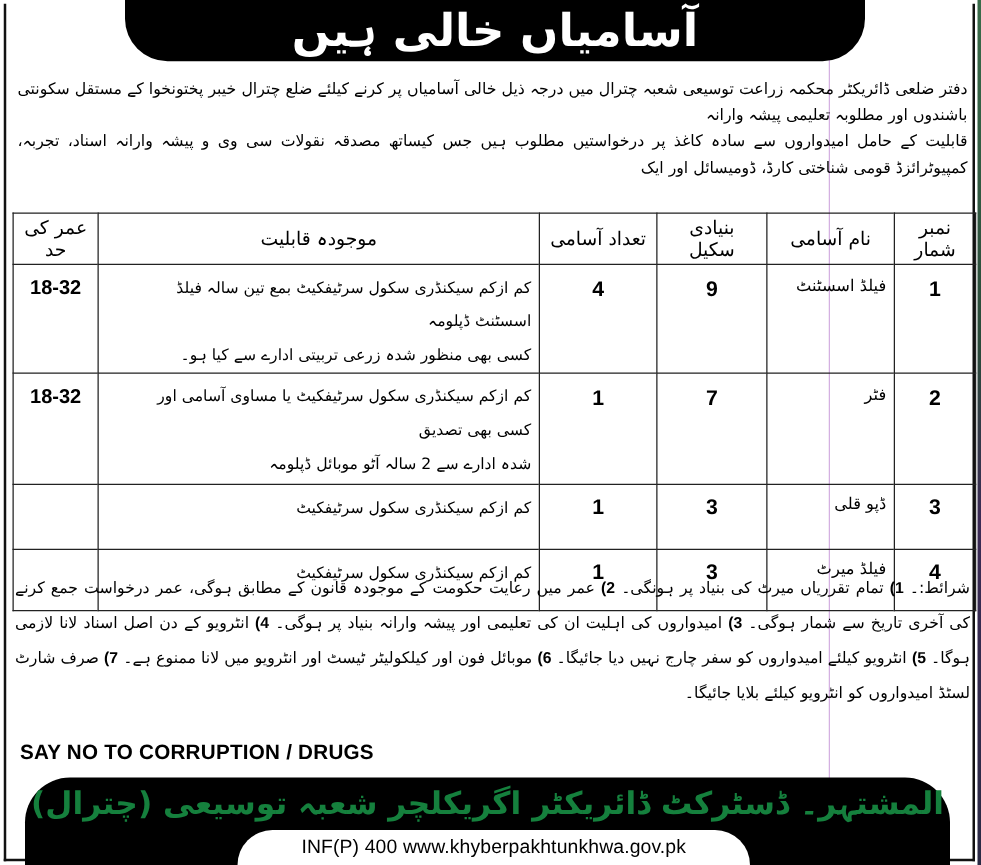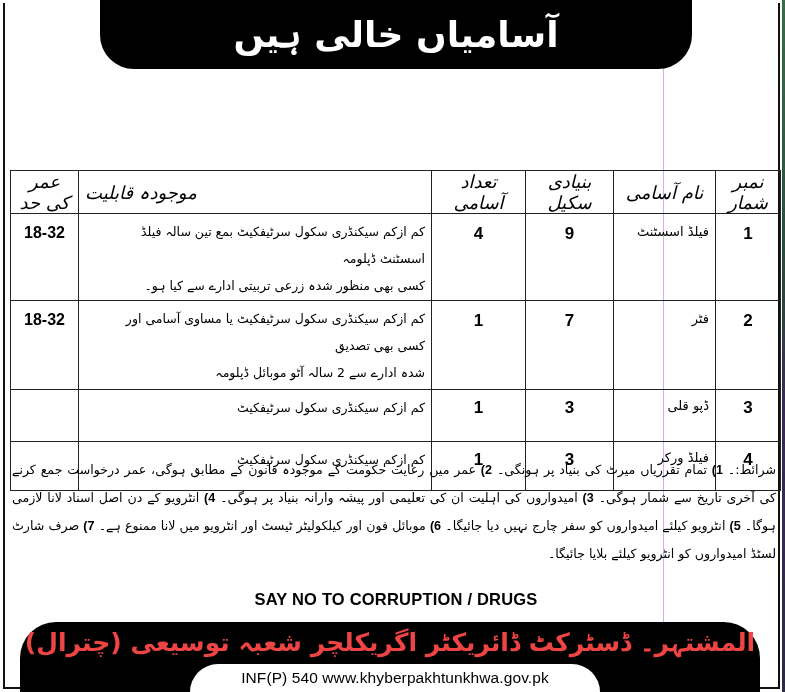--- a/index.html
+++ b/index.html
@@ -5,83 +5,85 @@
     html, body { margin: 0; padding: 0; background: #ffffff; }
     body { width: 785px; height: 692px; position: relative; overflow: hidden;
            font-family: "DejaVu Sans", sans-serif; color: #000; }
     .frame { position: absolute; left: 3px; top: 3px; width: 777px; height: 686px;
              border: 2px solid #111; border-top: none; box-sizing: border-box; }
     .right-edge { position: absolute; right: 0; top: 0; width: 3px; height: 692px;
                   background: linear-gradient(#3a6b4a, #2a4a3a 40%, #3b2a55 60%, #2a2a44); }
     .guide-line { position: absolute; left: 663px; top: 0; width: 1px; height: 692px;
                   background: #b06fc8; opacity: 0.55; }
 
-    .title-banner { position: absolute; left: 100px; top: 0; width: 592px; height: 69px;
+    .title-banner { position: absolute; left: 100px; top: 0; width: 592px; height: 49px;
                     background: #000; border-radius: 0 0 34px 34px;
                     display: flex; align-items: center; justify-content: center; }
     .title-banner span { color: #fff; font-family: "DejaVu Sans", sans-serif; font-weight: bold;
                          font-size: 36px; letter-spacing: 2px; direction: rtl; }
 
     .intro { position: absolute; left: 14px; top: 60px; width: 760px;
              direction: rtl; text-align: justify; text-align-last: right;
              font-family: "DejaVu Sans", sans-serif; font-size: 12.6px; line-height: 21px; }
     .intro p { margin: 0; }
 
     table.jobs { position: absolute; left: 10px; top: 170px; width: 770px;
                  border-collapse: collapse; direction: rtl; table-layout: fixed; }
     table.jobs th, table.jobs td { border: 1.5px solid #222; padding: 0 6px;
                  font-family: "DejaVu Sans", sans-serif; vertical-align: top; }
-    table.jobs th { font-weight: normal; font-size: 18px; height: 40px; vertical-align: middle; font-style: italic; }
-    table.jobs th.qual-h { text-align: left; }
+    table.jobs th { font-weight: normal; font-size: 15px; height: 40px; vertical-align: middle; }
+    table.jobs th.qual-h { text-align: center; }
     table.jobs td.num { text-align: center; font-family: "Liberation Sans", sans-serif;
                         font-weight: bold; font-size: 17px; padding-top: 10px; }
     table.jobs td.name { text-align: right; font-size: 13px; padding-top: 10px; }
     table.jobs td.qual { text-align: right; font-size: 12.5px; line-height: 27px; padding-top: 4px; padding-left: 16px; }
     table.jobs td.age { text-align: center; font-family: "Liberation Sans", sans-serif;
                         font-weight: bold; font-size: 16px; padding-top: 10px; }
     tr.r1 td { height: 76px; }
     tr.r2 td { height: 78px; }
     tr.r3 td { height: 41px; }
     tr.r4 td { height: 38px; }
     tr.r3 td.qual, tr.r4 td.qual { padding-top: 7px; line-height: 22px; }
     tr.r3 td.num, tr.r4 td.num, tr.r3 td.name, tr.r4 td.name { padding-top: 8px; }
 
     .conditions { position: absolute; left: 12px; top: 456px; width: 764px; direction: rtl;
                   text-align: justify; text-align-last: right;
                   font-family: "DejaVu Sans", sans-serif; font-size: 12.6px; line-height: 27px; }
     .conditions b { font-family: "Liberation Sans", sans-serif; }
     .cond-last-row { position: absolute; left: 12px; top: 590px; width: 764px; height: 24px;
-                     display: flex; justify-content: space-between; align-items: center; flex-direction: column; }
+                     display: flex; justify-content: space-between; align-items: center; }
     .say-no { font-family: "Liberation Sans", sans-serif; font-weight: bold; font-size: 16.5px;
               letter-spacing: 0.2px; padding-left: 4px; }
     .cond8 { direction: rtl; font-size: 12.6px; font-family: "DejaVu Sans", sans-serif; }
 
     .footer-banner { position: absolute; left: 20px; top: 622px; width: 740px; height: 70px;
                      background: #000; border-radius: 36px 36px 0 0; }
     .footer-title { position: absolute; left: 20px; top: 628px; width: 740px; text-align: center;
-                    color: #ef4444; font-weight: bold; font-size: 25px; direction: rtl;
+                    color: #15803d; font-weight: bold; font-size: 25px; direction: rtl;
                     font-family: "DejaVu Sans", sans-serif; }
     .footer-inner { position: absolute; left: 190px; top: 664px; width: 410px; height: 28px;
                     background: #fff; border-radius: 28px 28px 0 0;
                     display: flex; align-items: center; justify-content: center; }
     .footer-inner span { font-family: "Liberation Sans", sans-serif; font-size: 15.5px;
                          letter-spacing: 0.1px; }
   </style>
 </head>
 <body>
 
 <div class="frame"></div>
 <div class="right-edge"></div>
 <div class="guide-line"></div>
 
 <div class="title-banner">
   <span>آسامیاں خالی ہیں</span>
 </div>
 
 <div class="intro">
+  <p>دفتر ضلعی ڈائریکٹر محکمہ زراعت توسیعی شعبہ چترال میں درجہ ذیل خالی آسامیاں پر کرنے کیلئے ضلع چترال خیبر پختونخوا کے مستقل سکونتی باشندوں اور مطلوبہ تعلیمی پیشہ وارانہ</p>
+  <p>قابلیت کے حامل امیدواروں سے سادہ کاغذ پر درخواستیں مطلوب ہیں جس کیساتھ مصدقہ نقولات سی وی و پیشہ وارانہ اسناد، تجربہ، کمپیوٹرائزڈ قومی شناختی کارڈ، ڈومیسائل اور ایک</p>
 </div>
 
 <table class="jobs">
   <colgroup>
     <col style="width:65px">
     <col style="width:102px">
     <col style="width:88px">
     <col style="width:94px">
     <col style="width:353px">
     <col style="width:68px">
@@ -124,21 +126,21 @@
       <td class="name">ڈپو قلی</td>
       <td class="num">3</td>
       <td class="num">1</td>
       <td class="qual">
         <div>کم ازکم سیکنڈری سکول سرٹیفکیٹ</div>
       </td>
       <td class="age"></td>
     </tr>
     <tr class="r4">
       <td class="num">4</td>
-      <td class="name">فیلڈ ورکر</td>
+      <td class="name">فیلڈ میرٹ</td>
       <td class="num">3</td>
       <td class="num">1</td>
       <td class="qual">
         <div>کم ازکم سیکنڈری سکول سرٹیفکیٹ</div>
       </td>
       <td class="age"></td>
     </tr>
   </tbody>
 </table>
 
@@ -160,14 +162,14 @@
   <span>صرف شارٹ لسٹڈ امیدواروں کو انٹرویو کیلئے بلایا جائیگا۔</span>
 </div>
 
 <div class="cond-last-row">
   <span class="say-no">SAY NO TO CORRUPTION / DRUGS</span>
 </div>
 
 <div class="footer-banner"></div>
 <div class="footer-title">المشتہر۔ ڈسٹرکٹ ڈائریکٹر اگریکلچر شعبہ توسیعی (چترال)</div>
 <div class="footer-inner">
-  <span>INF(P) 540 www.khyberpakhtunkhwa.gov.pk</span>
+  <span>INF(P) 400 www.khyberpakhtunkhwa.gov.pk</span>
 </div>
 
 </body></html>

